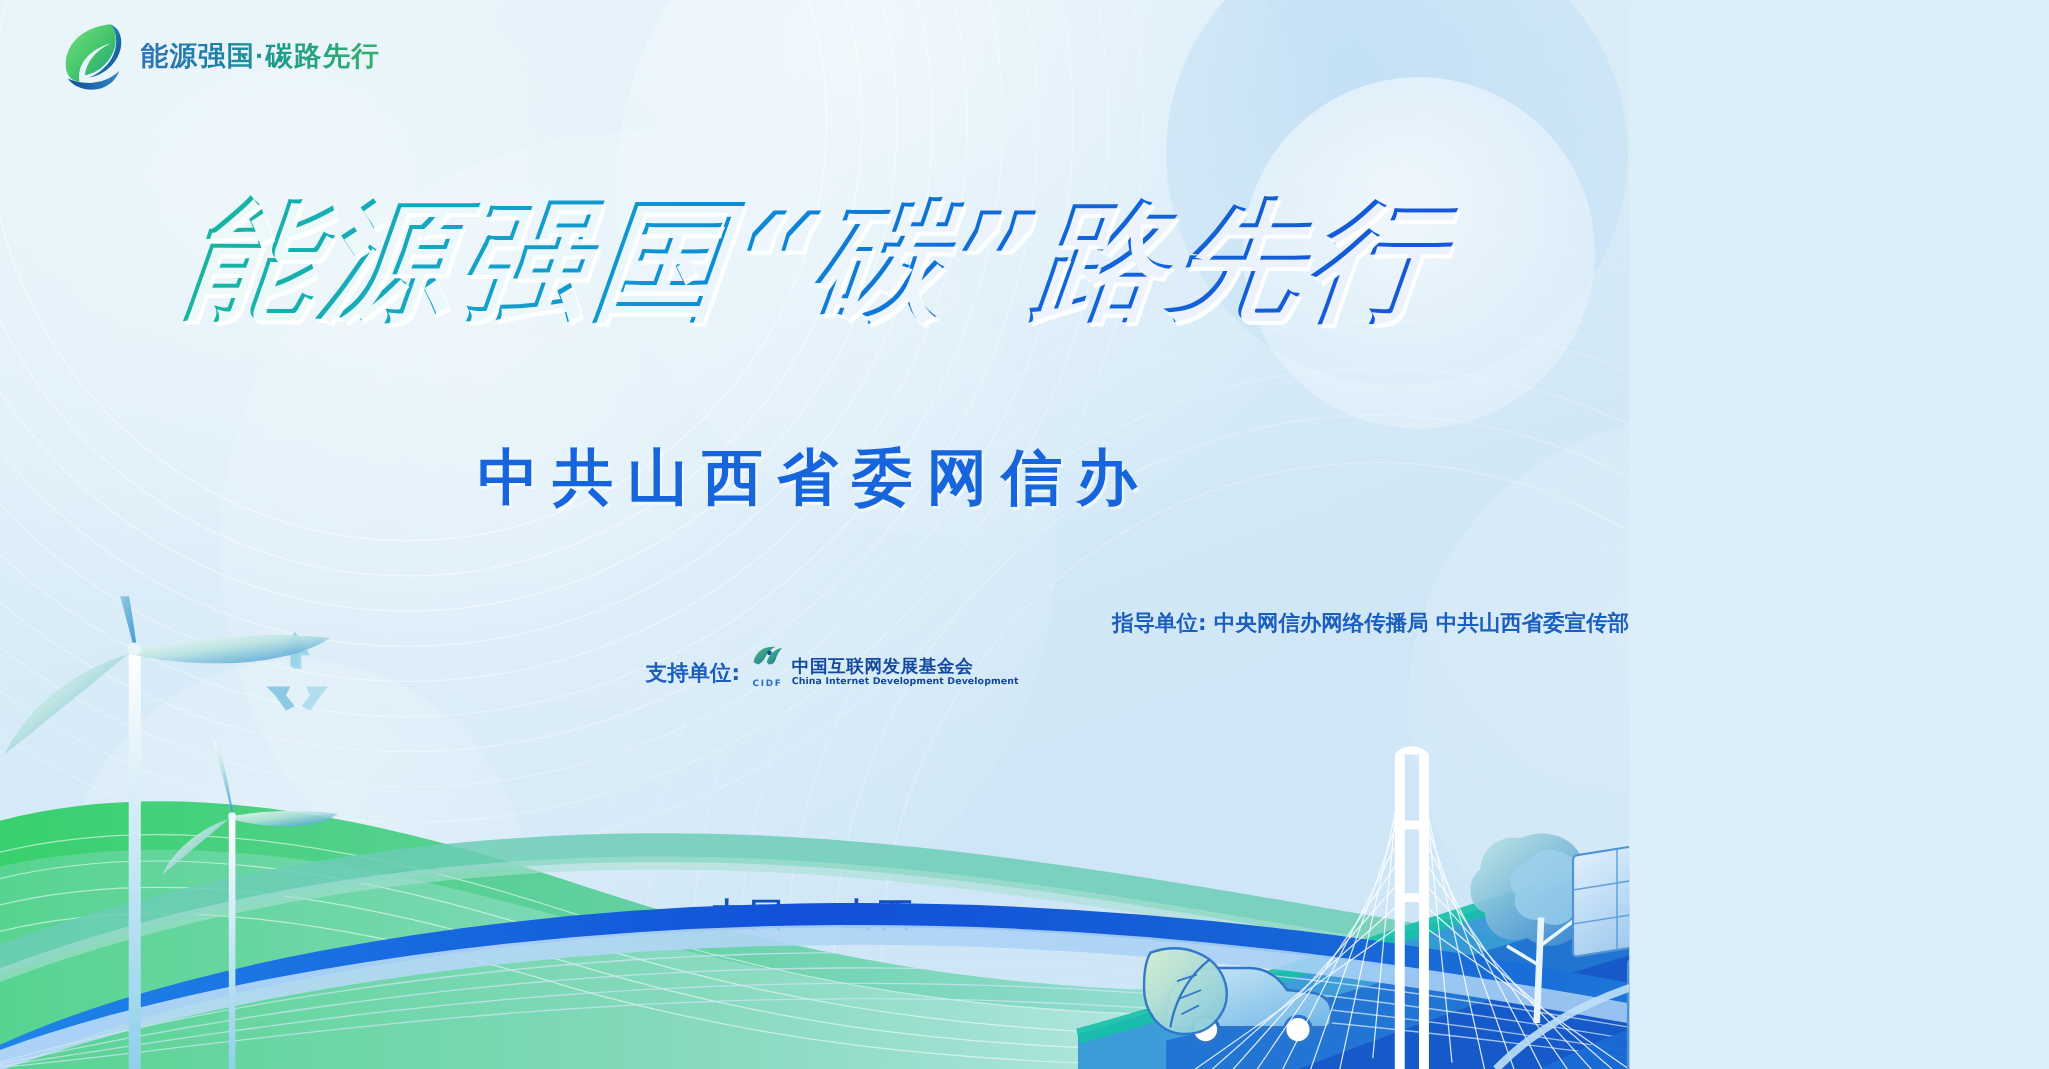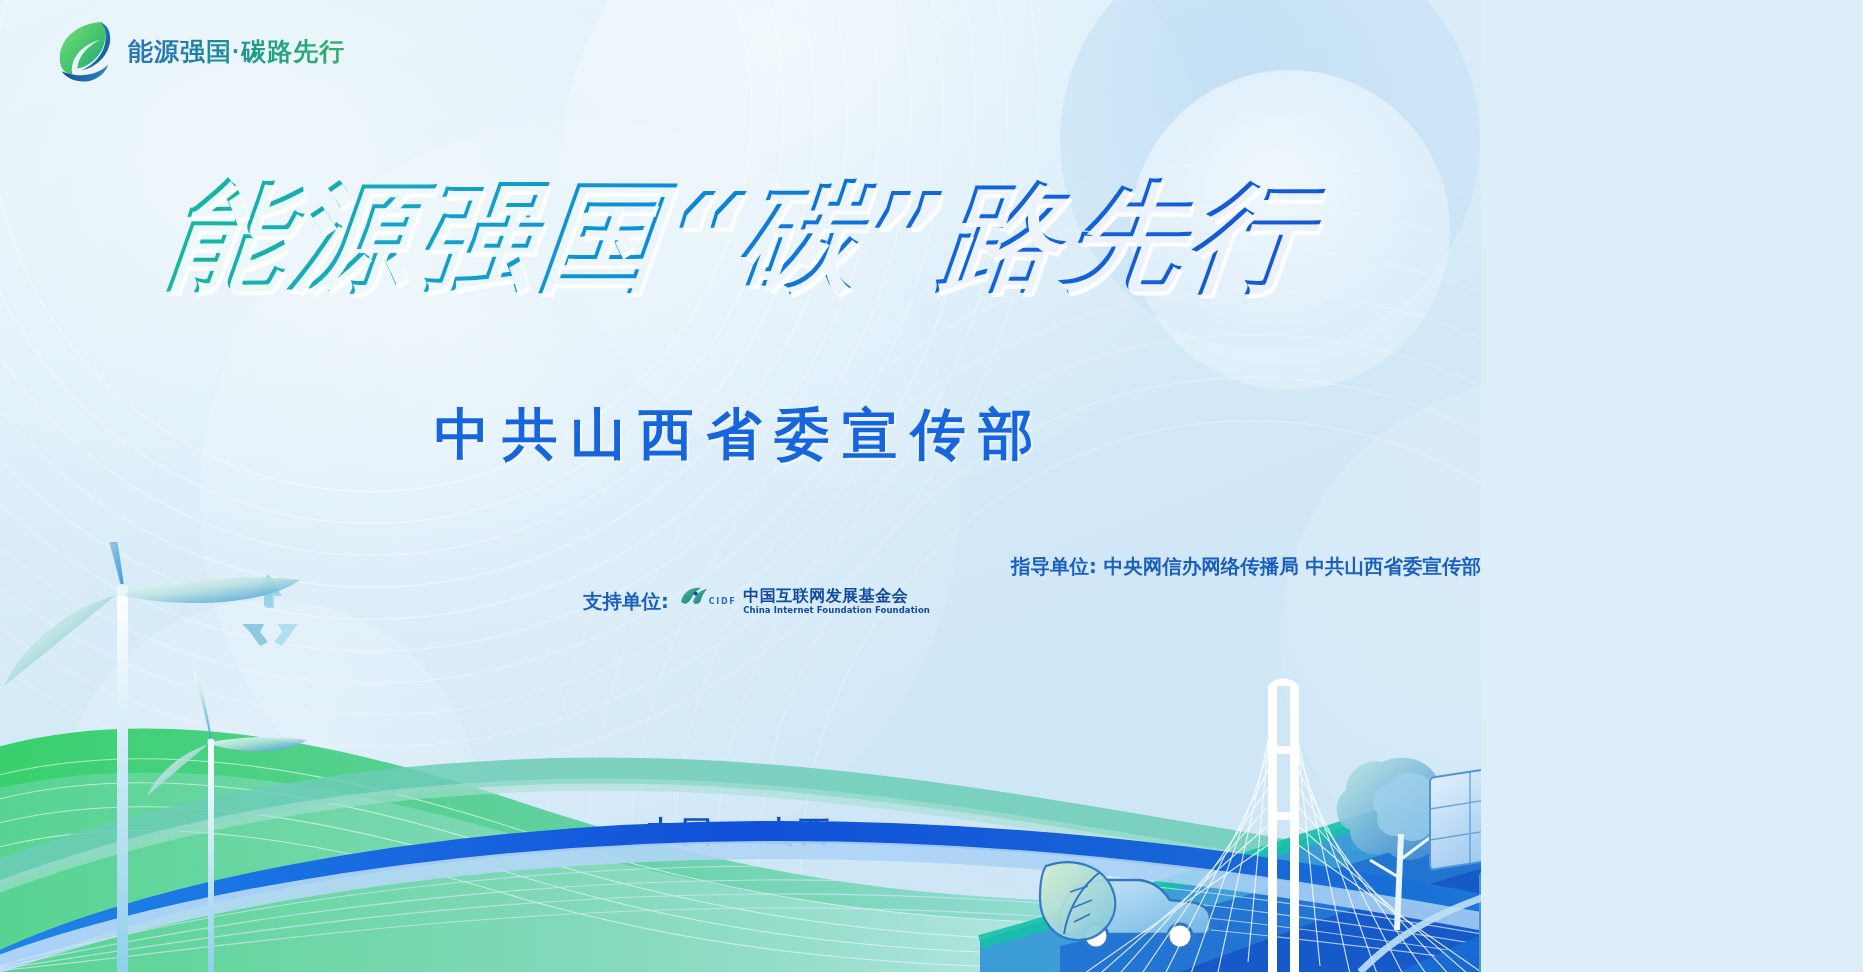--- a/index.html
+++ b/index.html
@@ -78,21 +78,21 @@
     position:absolute;left:0;right:0;top:552px;text-align:center;
     color:#1b5fbe;font-size:19.5px;line-height:30px;font-weight:600;
     font-family:"DejaVu Sans","Liberation Sans",sans-serif;
   }
   #credits .line{white-space:nowrap;text-align:right;}
   #support-line{
     display:flex;align-items:center;justify-content:center;gap:10px;margin-top:4px;padding-left:32px;
   }
   #support-label{color:#1b5fbe;font-size:19.5px;font-weight:600;}
   #cidf{display:flex;align-items:center;gap:7px;}
-  #cidf .mark{display:flex;flex-direction:row;align-items:flex-start;}
+  #cidf .mark{display:flex;flex-direction:column;align-items:center;}
   #cidf .mark .cidf-abbr{font-size:8px;color:#2b6fc0;letter-spacing:1.6px;font-weight:700;margin-top:1px;}
   #cidf .names{display:flex;flex-direction:column;line-height:1.05;text-align:left;}
   #cidf .cn{font-size:16px;font-weight:800;color:#12489e;letter-spacing:.5px;}
   #cidf .en{font-size:8.5px;font-weight:700;color:#12489e;letter-spacing:.1px;margin-top:2px;}
 
   
   #location{
     position:absolute;left:0;right:0;top:812px;text-align:center;
     font-size:30px;font-weight:700;color:#1450bb;letter-spacing:5px;
     font-family:"DejaVu Sans","Liberation Sans",sans-serif;
@@ -157,21 +157,21 @@
       <path d="M50 4 C56 10 57 22 53 32 C49 42 40 50 30 54 C44 52 58 40 60 24 C61 14 57 7 50 4Z" fill="url(#lgB)"></path>
       <path d="M10 55 C16 64 30 68 42 64 C50 61 56 55 58 48 C50 56 38 60 26 59 C20 58.5 14 57 10 55Z" fill="url(#lgC)"></path>
     </svg>
     <div class="brand-text">能源强国·碳路先行</div>
   </div>
 
   <div id="title-wrap">
     <div id="main-title"><span>能源强国</span><span class="q">“</span><span>碳</span><span class="q">”</span><span>路先行</span></div>
   </div>
 
-  <div id="sub-title">中共山西省委宣传部</div>
+  <div id="sub-title">中共山西省委网信办</div>
 
   <div id="credits">
     <div class="line">指导单位: 中央网信办网络传播局  中共山西省委宣传部</div>
     <div id="support-line">
       <span id="support-label">支持单位:</span>
       <span id="cidf">
         <span class="mark">
           <svg width="30" height="20" viewBox="0 0 30 20">
             <defs>
               <linearGradient id="cg" x1="0" y1="0" x2="1" y2="1">
@@ -180,21 +180,21 @@
               </linearGradient>
             </defs>
             <path d="M2 16 C4 6 12 1 22 2 C18 4 15 7 13 11 C11 15 9 17 6 18 Z" fill="url(#cg)"></path>
             <path d="M14 16 C16 9 21 4 28 3 C25 6 23 10 22 14 C21 17 19 18 16 18 Z" fill="url(#cg)"></path>
             <circle cx="16.5" cy="7.5" r="2.1" fill="#0e4e8e"></circle>
           </svg>
           <span class="cidf-abbr">CIDF</span>
         </span>
         <span class="names">
           <span class="cn">中国互联网发展基金会</span>
-          <span class="en">China Internet Foundation Foundation</span>
+          <span class="en">China Internet Development Development</span>
         </span>
       </span>
     </div>
   </div>
 
   <div id="location">中国 · 山西</div>
 
   <div id="illus">
     <svg viewBox="0 0 1863 430" preserveAspectRatio="none">
       <defs>

